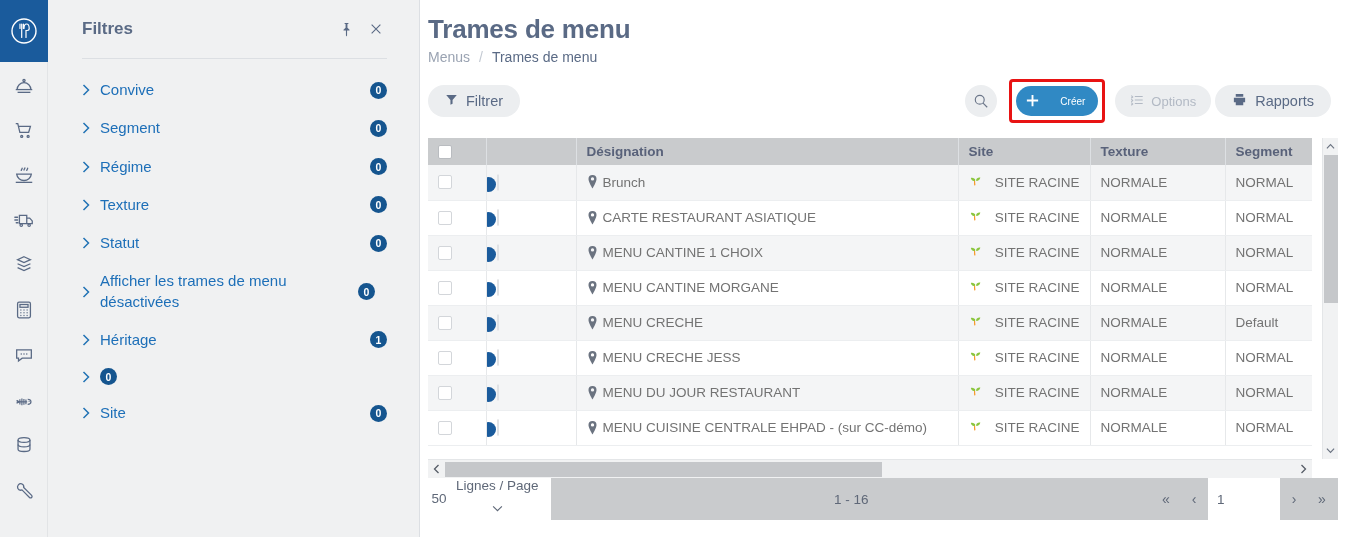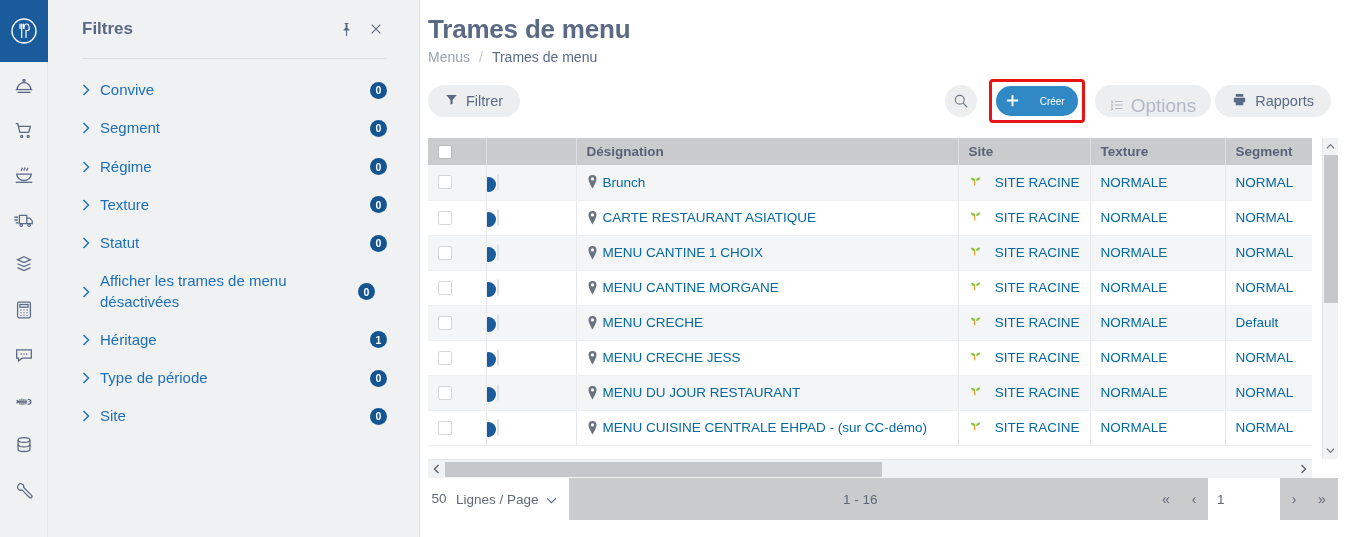--- a/index.html
+++ b/index.html
@@ -141,25 +141,25 @@
   }
   .btn-create {
     display: inline-flex; align-items: center; gap: 20px;
     height: 30px; padding: 0 13px 0 9px;
     border-radius: 15px;
     background: #3089c4; color: #fff;
     font-size: 10px; cursor: pointer; border: none;
     font-family: inherit;
   }
   .btn-disabled {
-    display: inline-flex; align-items: flex-end; gap: 7px;
+    display: inline-flex; align-items: center; gap: 7px;
     height: 32px; padding: 0 15px;
     border-radius: 17px;
     background: #eceef0; color: #b2b9c4;
-    font-size: 19px; cursor: default; border: none;
+    font-size: 13px; cursor: default; border: none;
     font-family: inherit;
   }
 
   
   .table-wrap {
     position: absolute;
     left: 8px; top: 138px;
     width: 910px;
     height: 340px;
     display: flex; flex-direction: column;
@@ -177,21 +177,21 @@
     white-space: nowrap;
   }
   th.col-chk { width: 58px; }
   th.col-tog { width: 90px; }
   th.col-des { width: 382px; }
   th.col-site { width: 132px; }
   th.col-tex { width: 135px; }
   th.col-seg { width: 87px; border-right: none; }
   tbody td {
     height: 35px;
-    font-size: 13.5px; color: #0369a1;
+    font-size: 13.5px; color: #737373;
     padding: 0 10px;
     border-right: 1px solid #e6e8ea;
     border-bottom: 1px solid #eceef0;
     white-space: nowrap; overflow: hidden;
   }
   tbody tr:nth-child(odd) td { background: #f4f5f6; }
   tbody tr:nth-child(even) td { background: #ffffff; }
   td.cell-seg { border-right: none; }
   .chk {
     width: 14px; height: 14px;
@@ -272,20 +272,21 @@
     width: 22px; background: #fff;
     display: flex; align-items: center; justify-content: center;
     line-height: 1.05; text-align: left;
     font-size: 13.5px; color: #5f6878;
   }
   .pg-lines {
     background: #fff;
     display: flex; align-items: center; gap: 7px;
     padding: 0 12px 0 6px;
     cursor: pointer;
+    flex-direction: column;
   }
   .pg-range {
     flex: 1;
     display: flex; align-items: center; justify-content: center;
     background: #c9cbcd;
   }
   .pg-nav {
     display: flex; align-items: center;
     background: #c9cbcd;
     padding-right: 2px;
@@ -487,21 +488,20 @@
           </span>
           <span class="filter-label">Héritage</span>
           <span class="badge">1</span>
         </div>
         <div class="filter-row">
           <span class="chev">
             <svg width="8" height="12" viewBox="0 0 8 12" fill="none" stroke="currentColor" stroke-width="1.5">
               <path d="M1.5 1l5 5-5 5"></path>
             </svg>
           </span>
-          <span class="filter-label">Type de période</span>
           <span class="badge">0</span>
         </div>
         <div class="filter-row">
           <span class="chev">
             <svg width="8" height="12" viewBox="0 0 8 12" fill="none" stroke="currentColor" stroke-width="1.5">
               <path d="M1.5 1l5 5-5 5"></path>
             </svg>
           </span>
           <span class="filter-label">Site</span>
           <span class="badge">0</span>

